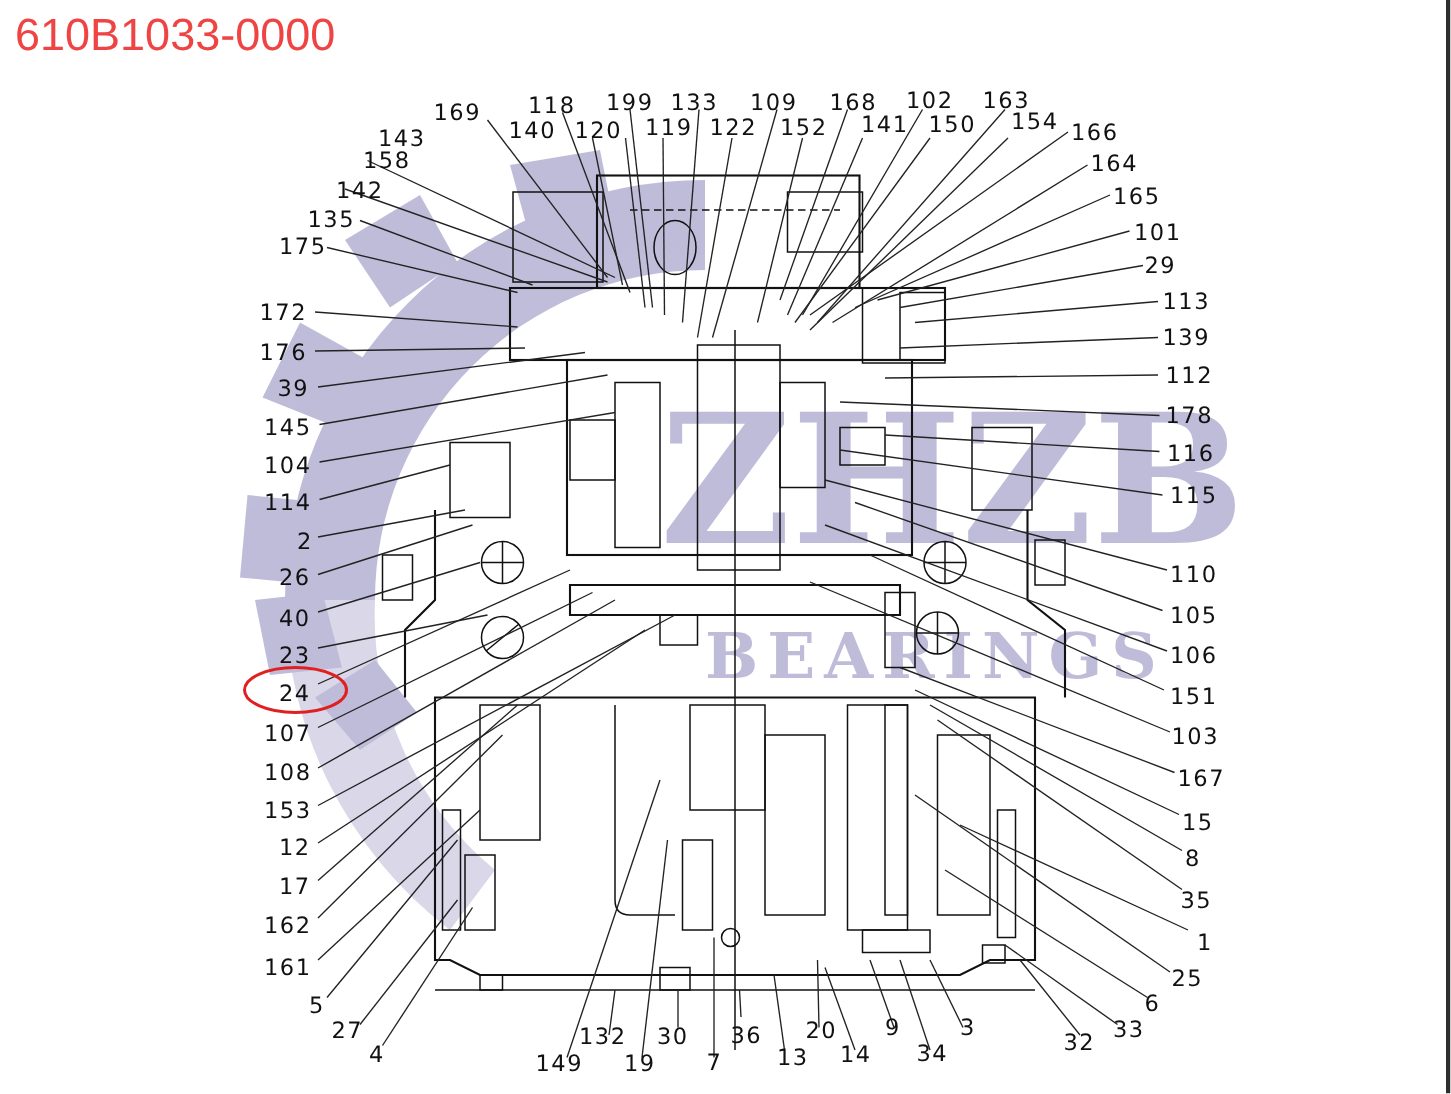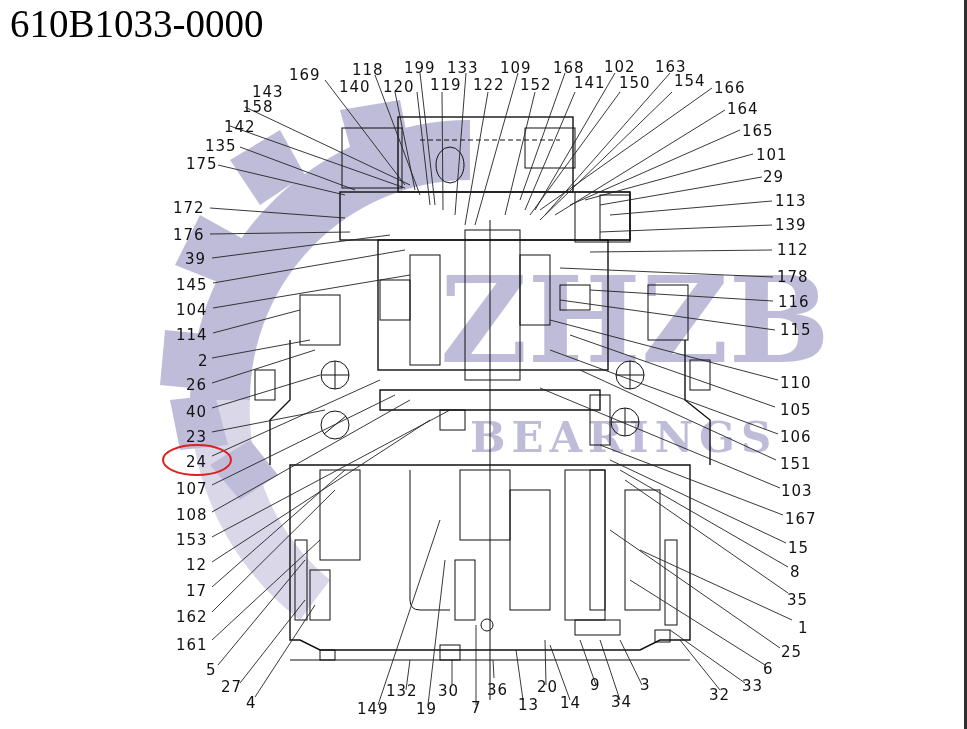--- a/index.html
+++ b/index.html
@@ -3,22 +3,22 @@
 <meta charset="utf-8">
 <style>
   html, body { margin: 0; padding: 0; }
   body {
     width: 967px; height: 729px; overflow: hidden;
     background: #ffffff; position: relative;
     font-family: "Liberation Sans", sans-serif;
   }
   .part-number {
     position: absolute; left: 10px; top: 4px;
-    font-family: Liberation Serif, serif;
-    font-size: 39px; color: #000000; letter-spacing: 0px;
+    font-family: Liberation Sans, sans-serif;
+    font-size: 30px; color: #ef4444; letter-spacing: 0px;
     line-height: 40px;
   }
   .right-bar {
     position: absolute; left: 964px; top: 0; width: 3px; height: 729px;
     background: #2e2e2e;
   }
   svg.drawing { position: absolute; left: 0; top: 0; }
   .lbl {
     font-family: "DejaVu Sans", sans-serif;
     font-size: 15px; fill: #111; letter-spacing: 1px;

